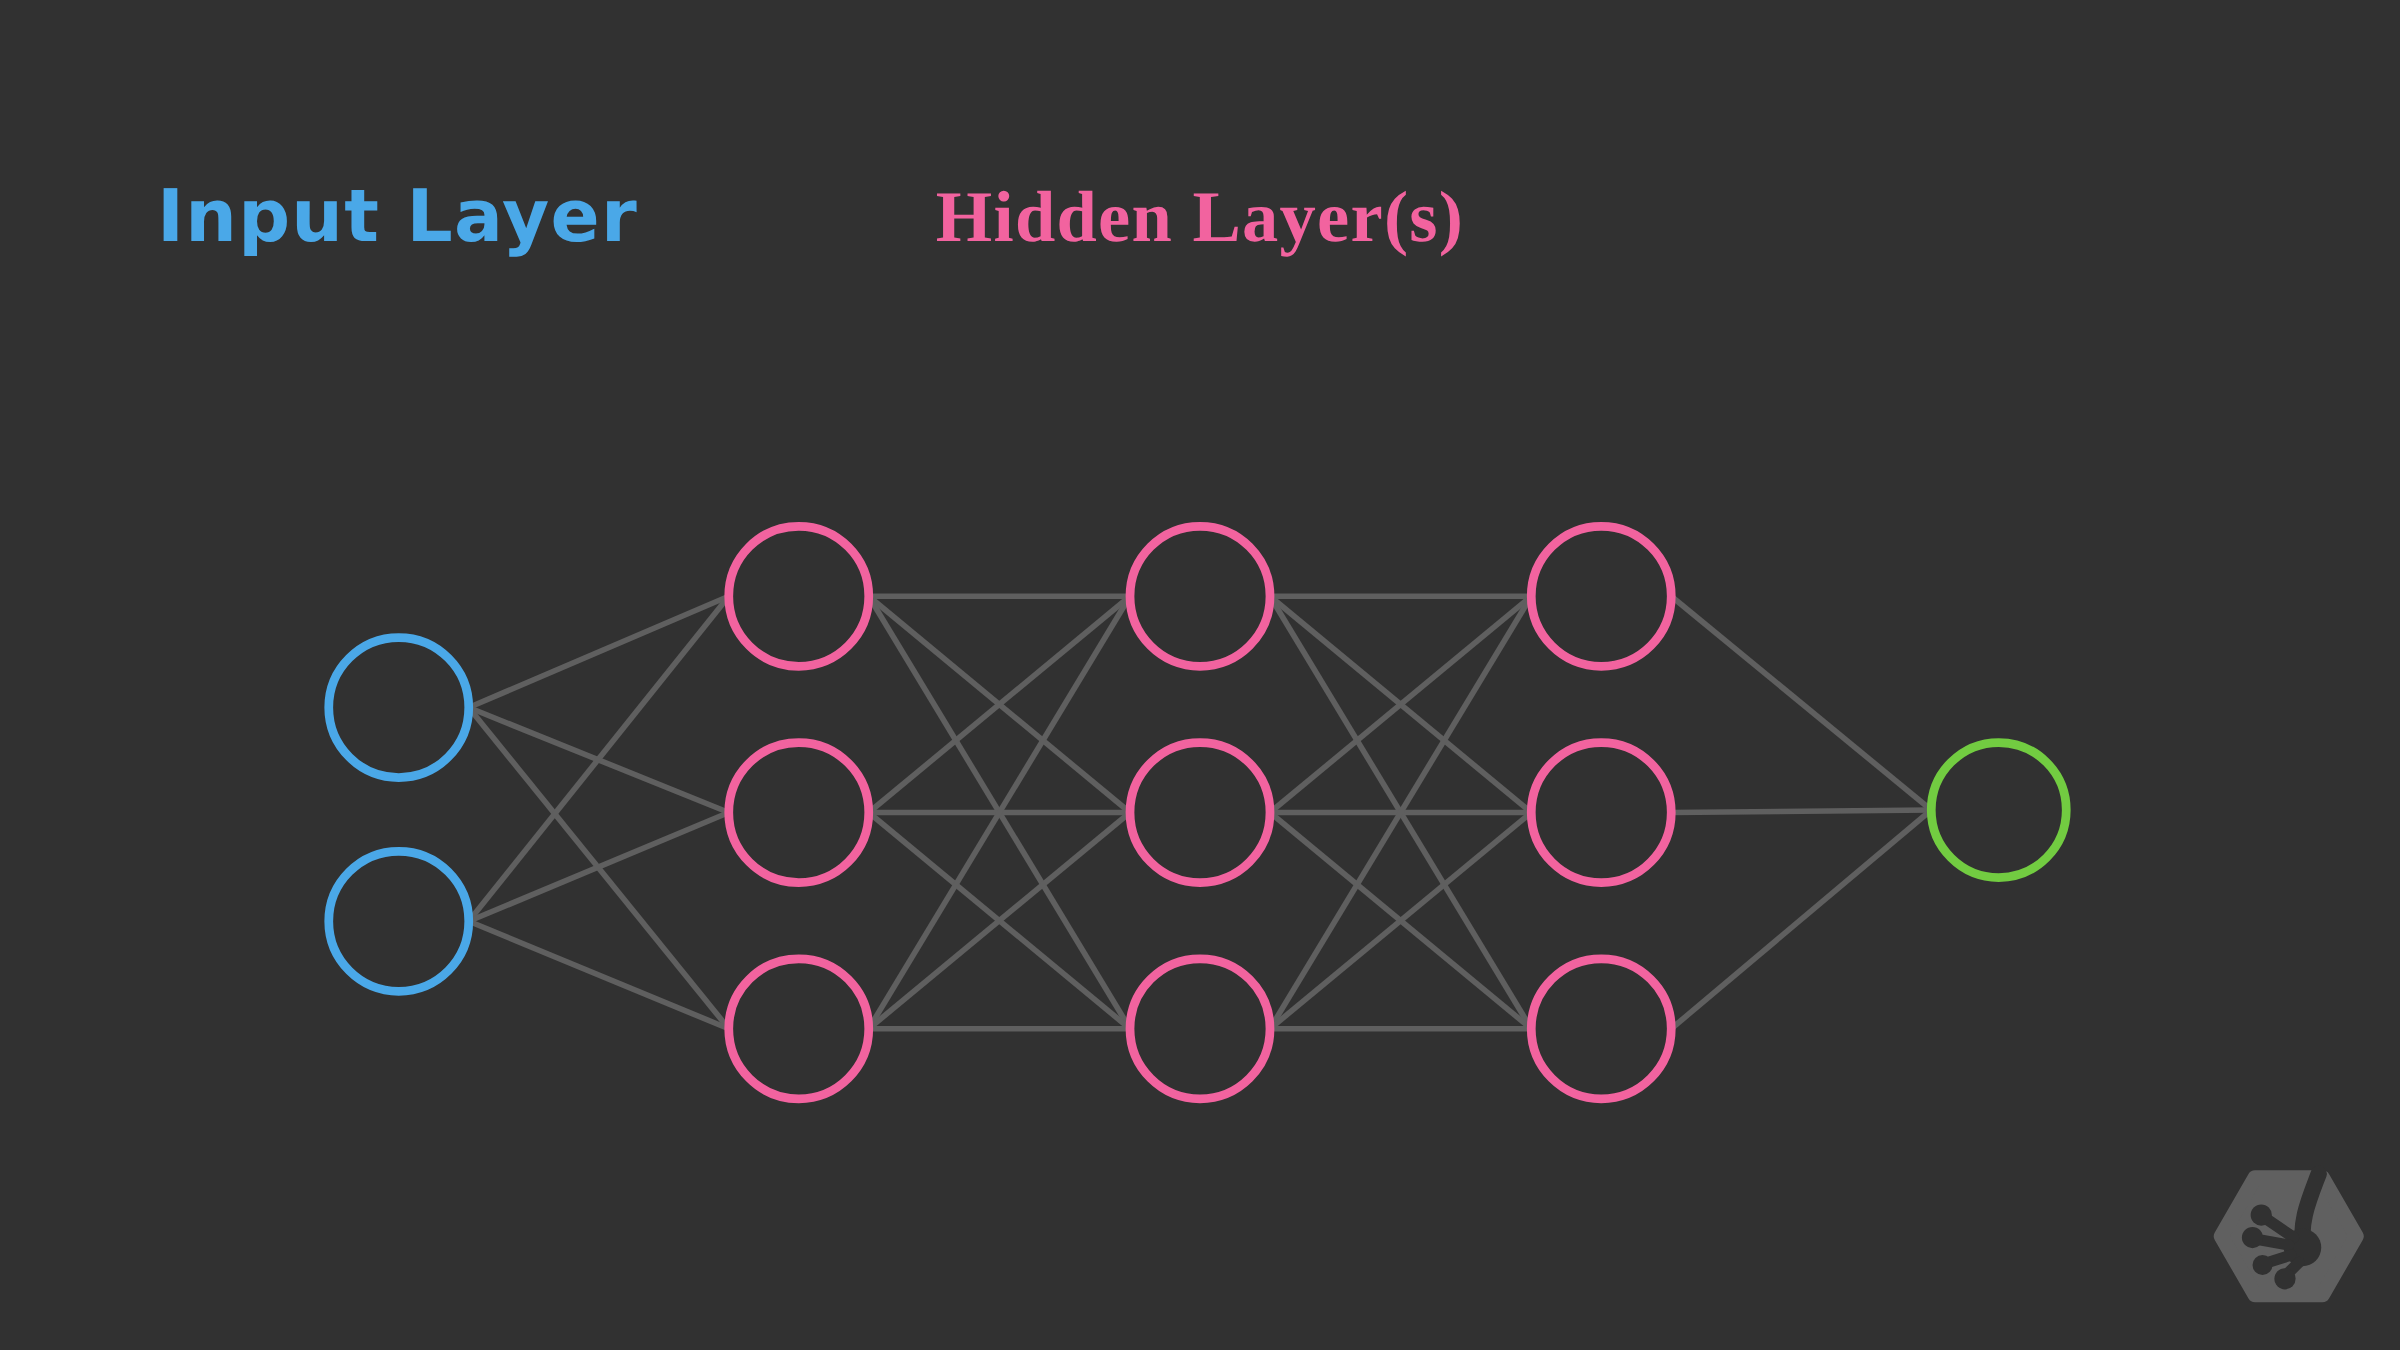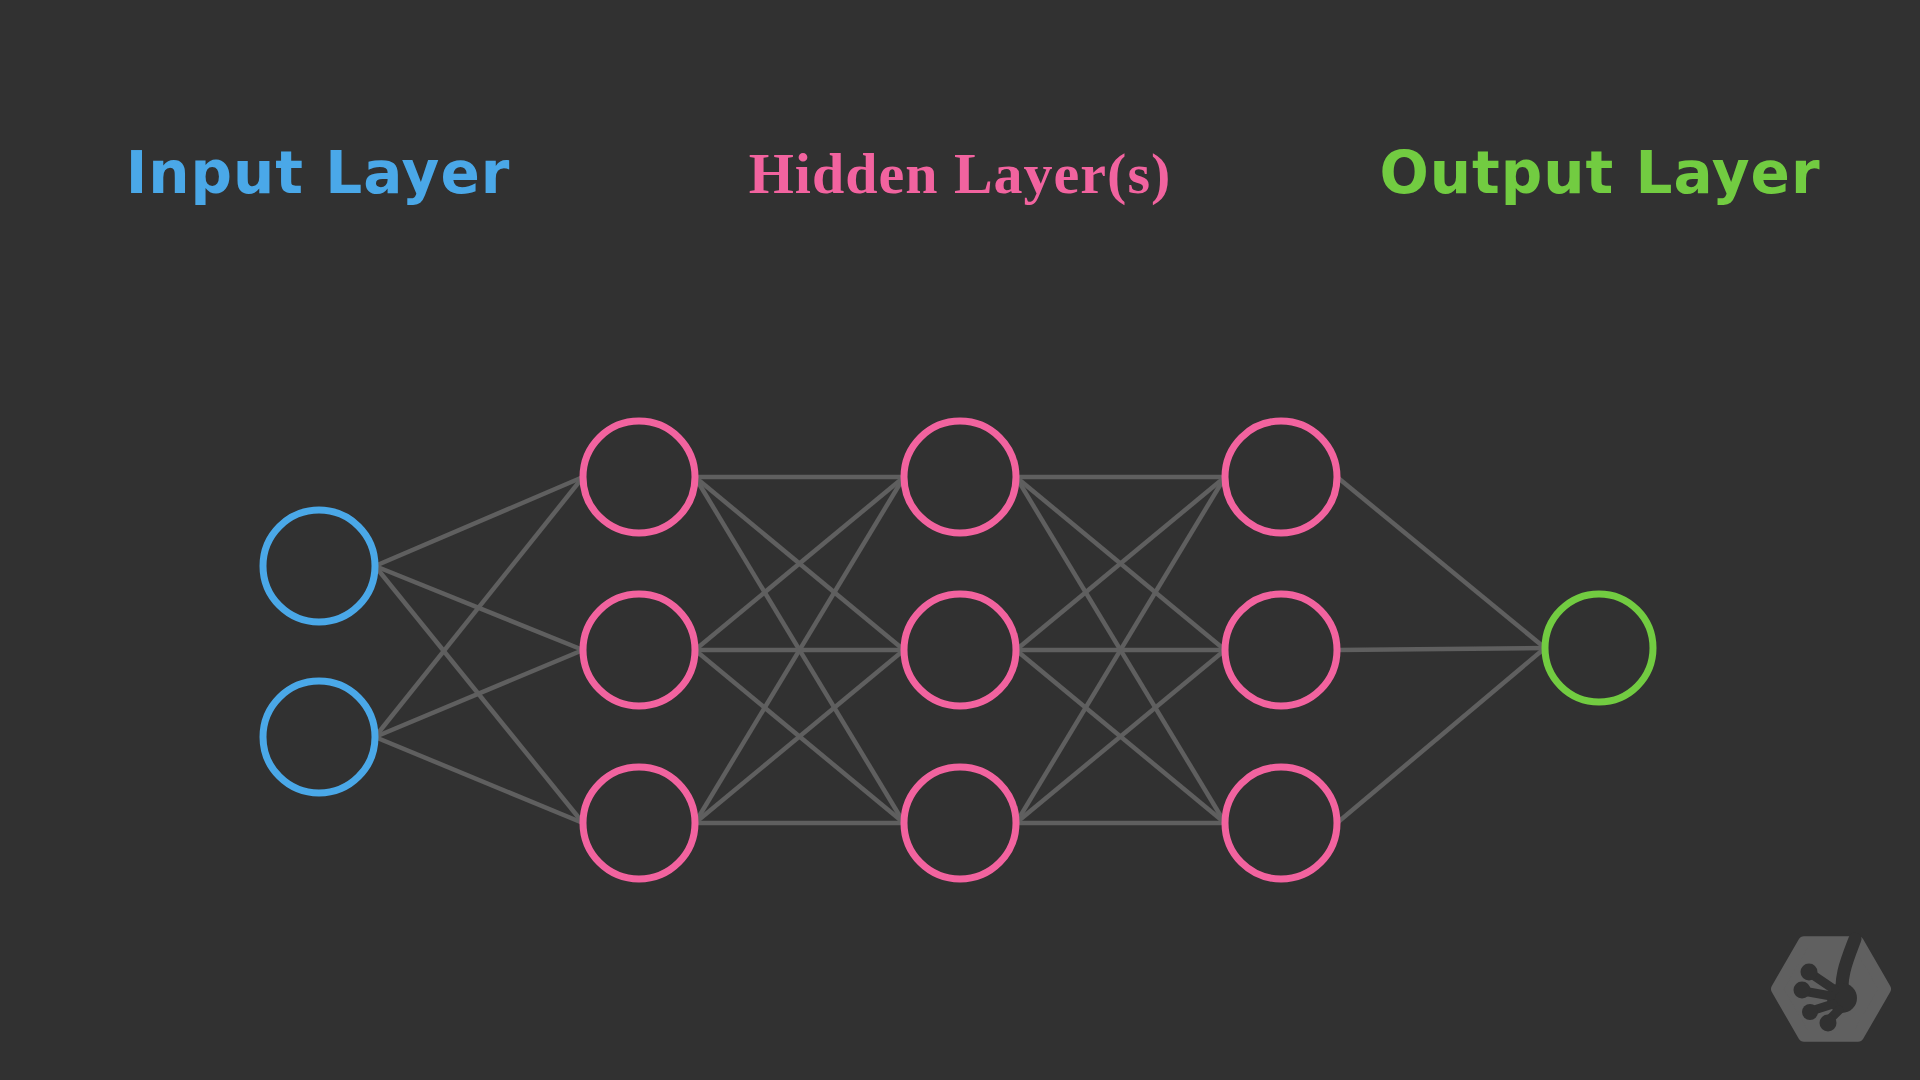--- a/index.html
+++ b/index.html
@@ -81,21 +81,20 @@
       <circle cx="960" cy="650" r="56" fill="none" stroke="#f2639f" stroke-width="7"></circle>
       <circle cx="960" cy="823" r="56" fill="none" stroke="#f2639f" stroke-width="7"></circle>
       <circle cx="1281" cy="477" r="56" fill="none" stroke="#f2639f" stroke-width="7"></circle>
       <circle cx="1281" cy="650" r="56" fill="none" stroke="#f2639f" stroke-width="7"></circle>
       <circle cx="1281" cy="823" r="56" fill="none" stroke="#f2639f" stroke-width="7"></circle>
       <circle cx="1599" cy="648" r="54" fill="none" stroke="#72cc41" stroke-width="7"></circle>
     </svg>
 
   <div class="layer-label" style="color: rgb(74, 168, 232); left: 318px;">Input Layer</div>
   <div class="layer-label" style="color: rgb(242, 99, 159); left: 960px; font-family: Liberation Serif, serif;">Hidden Layer(s)</div>
-  <div class="layer-label" style="color: rgb(114, 204, 65); left: 1600px;">Output Layer</div>
 
   <svg id="logo" viewBox="0 0 124 126">
     <polygon class="logo-fill" points="116,63 89,109.8 35,109.8 8,63 35,16.2 89,16.2" stroke-width="12" stroke-linejoin="round" fill="#606060" stroke="#606060"></polygon>
     <g class="foot">
       <path d="M74,74 C70,52 78,34 86,13" fill="none" stroke-width="13" stroke-linecap="round" stroke="#313131"></path>
       <circle cx="73" cy="72" r="15" fill="#313131"></circle>
       <path d="M66,64 L41,47" fill="none" stroke-width="9" stroke-linecap="round" stroke="#313131"></path>
       <path d="M62,70 L34,65" fill="none" stroke-width="9" stroke-linecap="round" stroke="#313131"></path>
       <path d="M64,78 L42,85" fill="none" stroke-width="9" stroke-linecap="round" stroke="#313131"></path>
       <path d="M70,84 L59,95" fill="none" stroke-width="9" stroke-linecap="round" stroke="#313131"></path>

